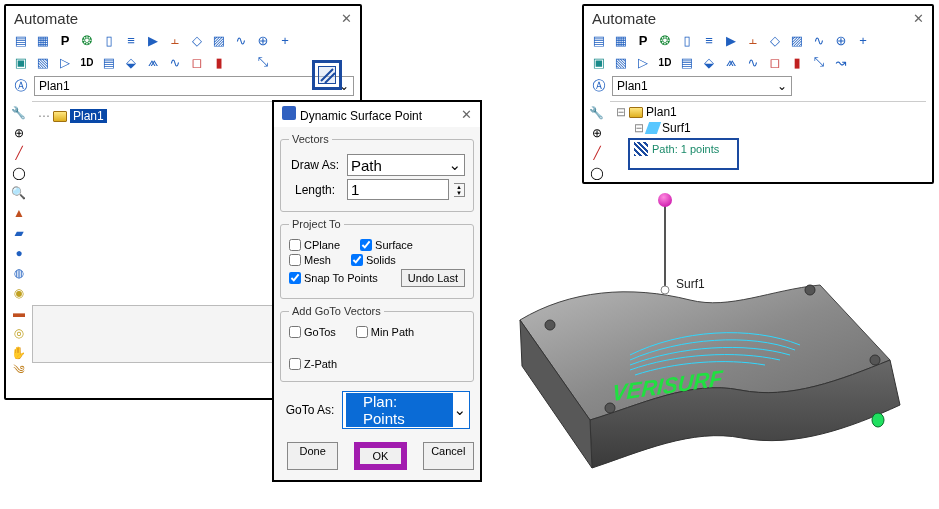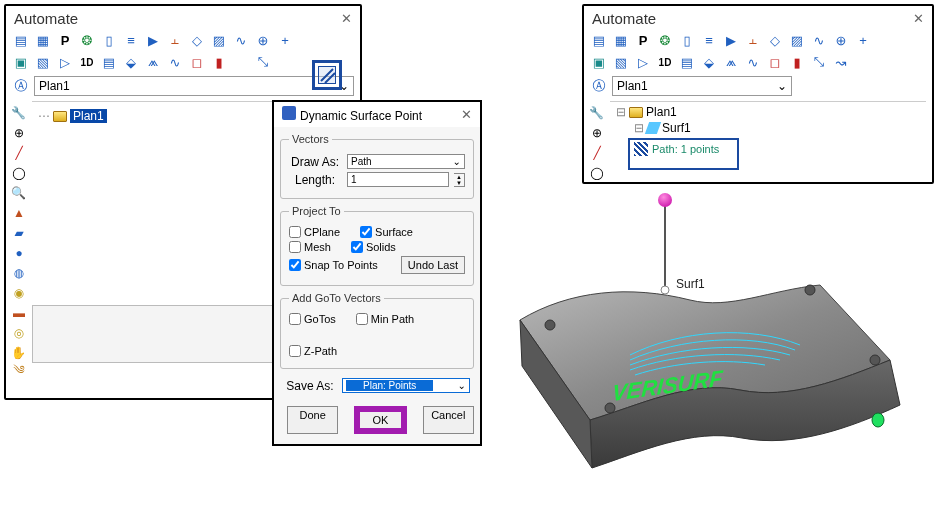--- a/index.html
+++ b/index.html
@@ -136,21 +136,21 @@
   fieldset.group legend {
     font-size: 11px;
     padding: 0 3px;
     color: #333;
   }
   .row { display: flex; align-items: center; gap: 6px; margin: 3px 0; }
   .row label.lab { width: 52px; text-align: center; }
   .sel, .txt {
     border: 1px solid #888;
     padding: 1px 3px;
-    font-size: 10px;
+    font-size: 15px;
     background: #fff;
     flex: 1;
   }
   .sel { display: flex; justify-content: space-between; align-items: center; }
   .spinner { display:flex; flex-direction:column; font-size:6px; line-height:6px; margin-left:-1px; border:1px solid #888; border-left:none;}
   .spinner span{ padding:0 2px; }
   .chk-row { display: flex; gap: 20px; margin: 3px 0; flex-wrap: wrap; }
   .chk { display: inline-flex; align-items: center; gap: 3px; font-size: 11px; }
   .chk input { margin:0; width:12px; height:12px; }
   .btn-small {
@@ -381,21 +381,21 @@
         </label>
       <label class="chk">
           <input type="checkbox" style="">
           <span>Z-Path</span>
         </label>
     </div>
   </fieldset>
 
   <div class="save-area">
     <div class="row">
-      <label class="lab">Save As:</label>
+      <label class="lab">GoTo As:</label>
       <div class="sel highlight">
         <span class="seltxt">Plan: Points</span>
         <span>⌄</span>
       </div>
     </div>
   </div>
 
   <div class="dlg-bot">
     <div class="btn">Done</div>
     <div class="btn ok">OK</div>

